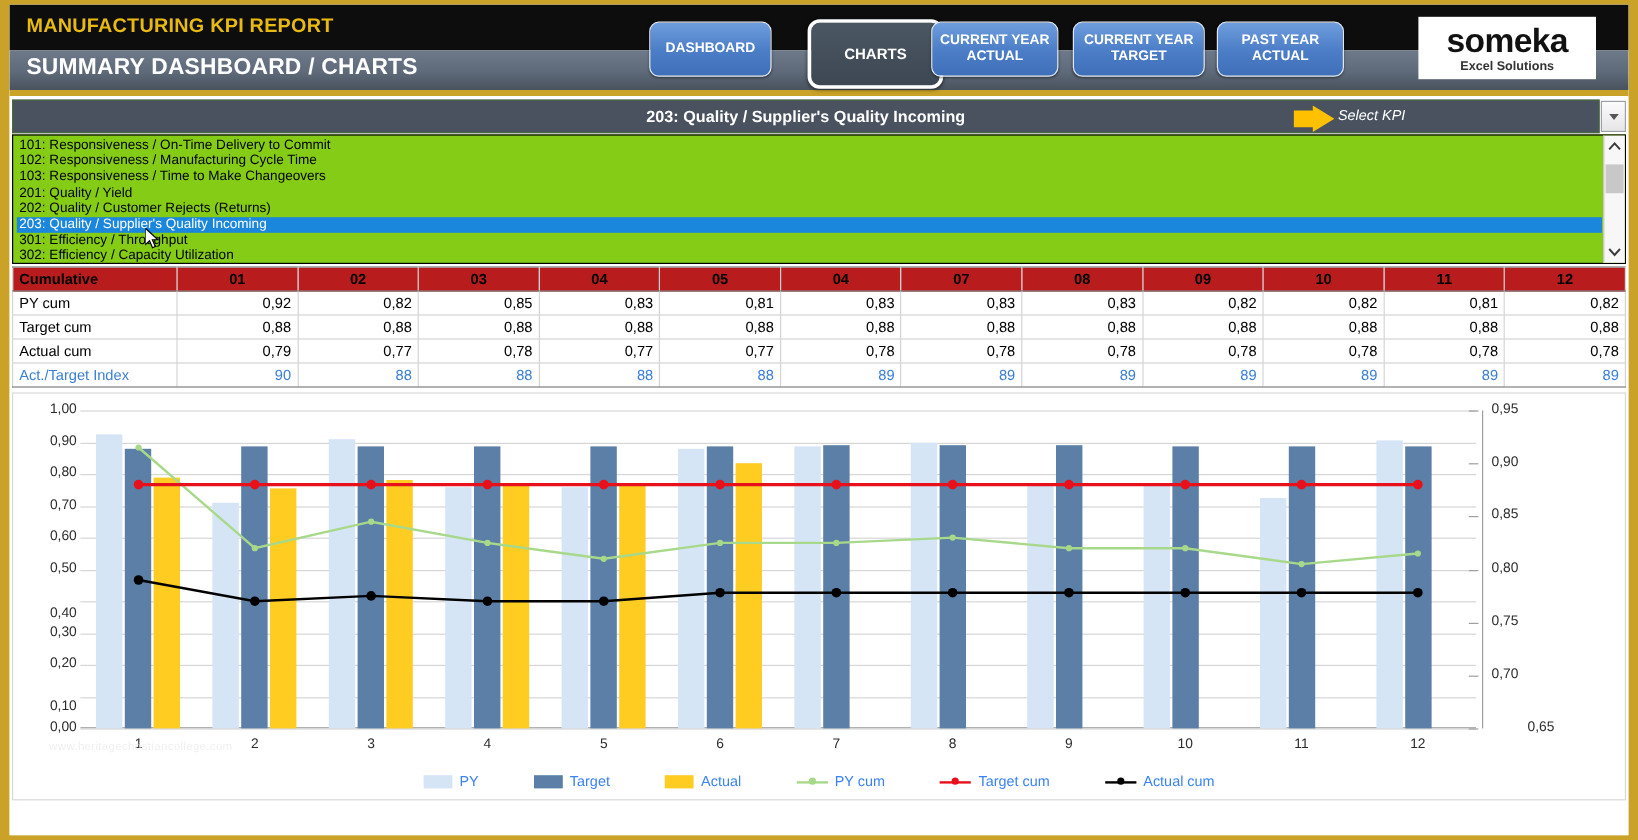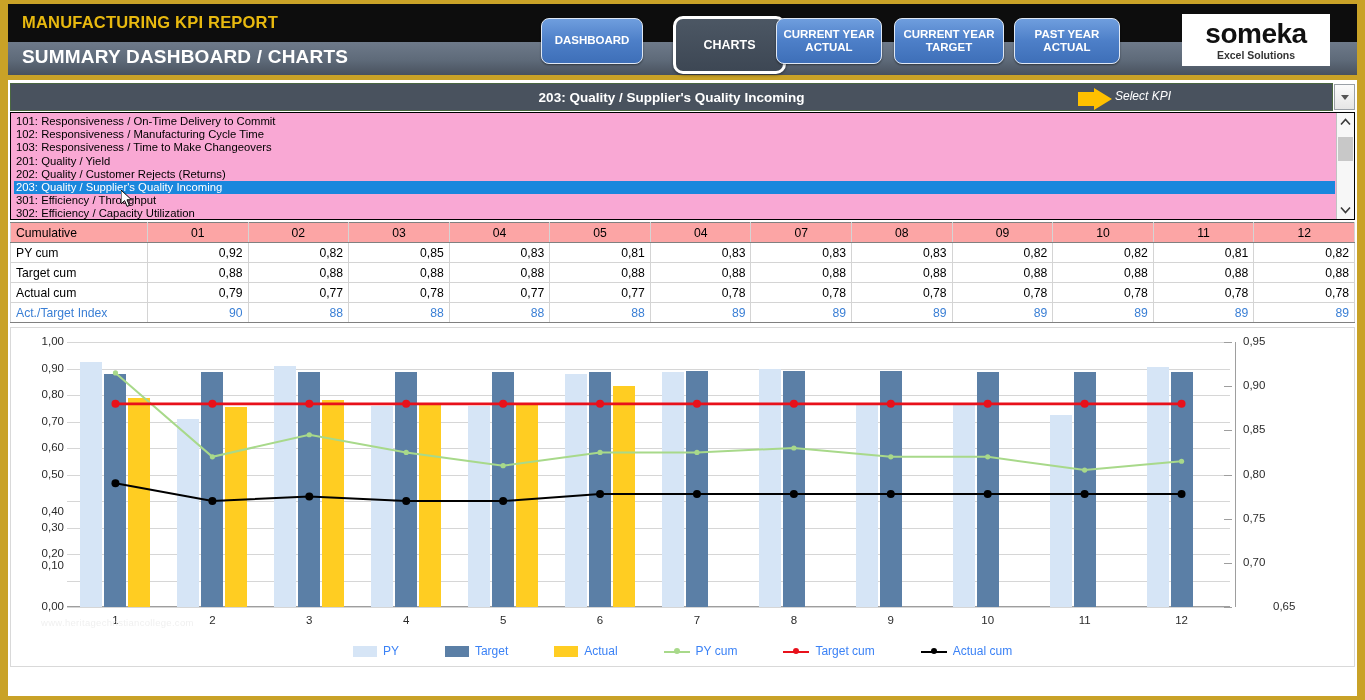--- a/index.html
+++ b/index.html
@@ -86,38 +86,38 @@
   .ddbtn {
     position:absolute; right:0; top:1px; width:21px; height:26px;
     background:linear-gradient(to bottom,#fbfbfb,#e6e6e6);
     border:1px solid #9aa0a6;
     display:flex; align-items:center; justify-content:center; cursor:pointer;
   }
   .chev { width:0;height:0;border-left:4px solid transparent;border-right:4px solid transparent;
           border-top:5px solid #555; }
 
   
-  .kpilist-wrap { position:relative; margin:0 2px; height:108px; border:1px solid #000; background:#f9a8d4; }
+  .kpilist-wrap { position:relative; margin:0 2px; height:108px; border:1px solid #000; background:#84cc16; }
   .kpilist { position:absolute; left:0; top:0; right:19px; bottom:0; padding:2px 0 0 3px; }
   .kpi-item { height:13.2px; font-size:11.3px; color:#000; line-height:13.2px; padding-left:2px; white-space:nowrap; cursor:pointer; }
   .kpi-item.sel { background:#1a87dd; color:#ffffff; }
   .kpi-scroll {
     position:absolute; right:0; top:0; width:18px; bottom:0;
     background:#f7f7f7; border-left:1px solid #c2c2c2;
   }
   .kpi-scroll .sbtn { height:18px; display:flex;align-items:center;justify-content:center; cursor:pointer; }
   .kpi-scroll .sthumb { position:absolute; top:24px; left:1px; right:1px; height:24px; background:#c8c8c8; cursor:pointer; }
   .kpi-scroll .sbtn-dn { position:absolute; bottom:0; left:0; right:0; }
   .cursor-arrow { position:absolute; left:113px; top:186px; width:13px; height:18px; z-index:20; pointer-events:none; }
 
   
   .tbl { margin:2px 2px 0 2px; border-collapse:collapse; width:1345px; table-layout:fixed; }
   .tbl td, .tbl th { border:1px solid #d4d4d4; height:20px; font-size:12.2px; padding:0 5px; }
   .tbl .c0 { width:137px; }
-  .tbl th { background:#fca5a5; text-align:center; font-weight:normal; color:#000; }
+  .tbl th { background:#b91c1c; text-align:center; font-weight:bold; color:#000; }
   .tbl th.c0 { text-align:left; }
   .tbl td { text-align:right; color:#000; }
   .tbl td.lbl { text-align:left; }
   .tbl tr.idx td { color:#3a7fd5; }
   .tbl tr.idx td.lbl { color:#3a7fd5; }
   .tbl tr.hdr th { border-top:1px solid #808080; border-bottom:1px solid #808080; }
   .tbl tr.idx td { border-bottom:1px solid #808080; }
 
   
   .chart-outer { position:relative; margin:4px 2px 0 2px; height:340px; background:#ffffff;
@@ -306,21 +306,21 @@
       </tbody>
   </table>
 
   <div class="chart-outer">
     <div class="plot" id="plot">
       <div class="axis-x"></div>
       <div class="axis-r"></div>
     <div class="grid-line" style="top: 265px;"></div>
         <div class="ylab" style="top: 265px;">0,00</div>
         <div class="grid-line" style="top: 238.5px;"></div>
-        <div class="ylab" style="top: 224px;">0,10</div>
+        <div class="ylab" style="top: 248px;">0,10</div>
         <div class="grid-line" style="top: 212px;"></div>
         <div class="ylab" style="top: 212px;">0,20</div>
         <div class="grid-line" style="top: 185.5px;"></div>
         <div class="ylab" style="top: 185.5px;">0,30</div>
         <div class="grid-line" style="top: 159px;"></div>
         <div class="ylab" style="top: 170px;">0,40</div>
         <div class="grid-line" style="top: 132.5px;"></div>
         <div class="ylab" style="top: 132.5px;">0,50</div>
         <div class="grid-line" style="top: 106px;"></div>
         <div class="ylab" style="top: 106px;">0,60</div>

